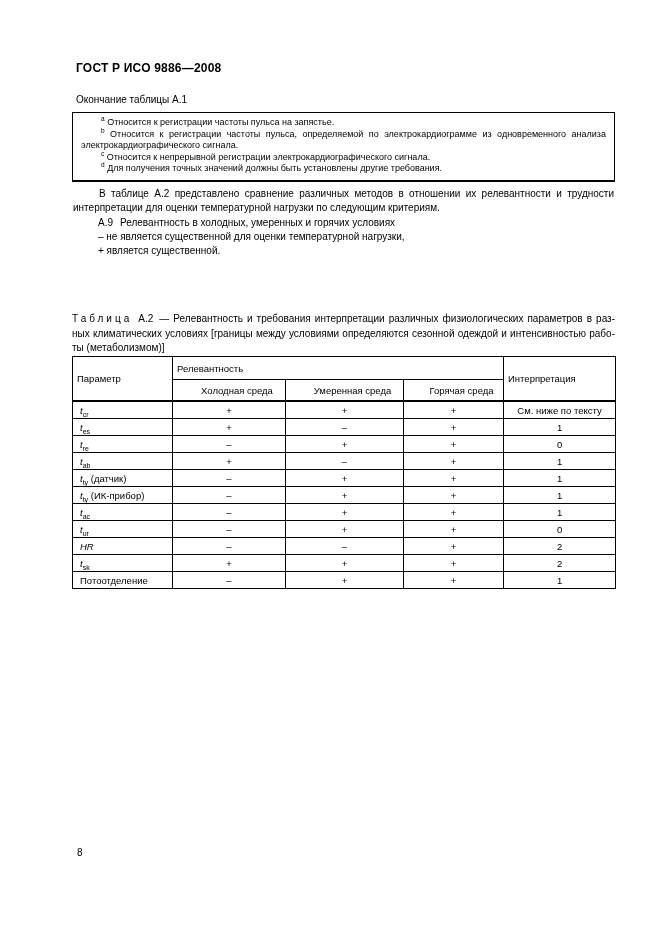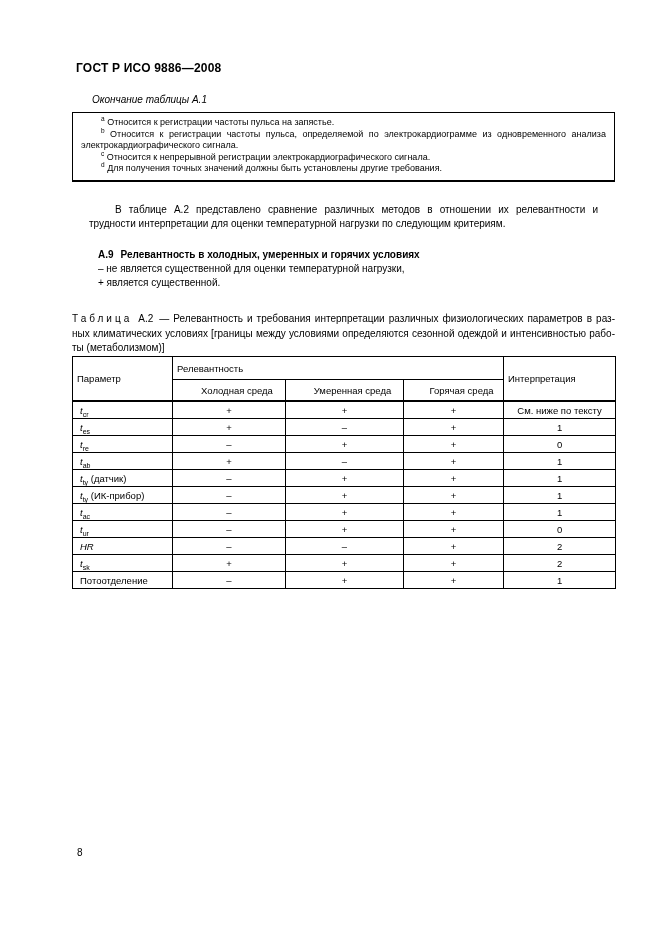--- a/index.html
+++ b/index.html
@@ -2,31 +2,31 @@
 <html><head>
 <meta charset="utf-8">
 <style>
   html,body{margin:0;padding:0;}
   body{
     width:661px;height:936px;position:relative;background:#ffffff;color:#000;
     font-family:"Liberation Sans",sans-serif;overflow:hidden;
   }
   .abs{position:absolute;}
   #doc-header{left:76px;top:61px;font-size:12px;font-weight:bold;letter-spacing:.2px;}
-  #cont-caption{left:92px;top:94px;font-size:10px;font-style:italic;}
+  #cont-caption{left:76px;top:94px;font-size:10px;}
   #footnote-box{
     left:72px;top:112px;width:543px;box-sizing:border-box;
     border:1px solid #000;border-bottom-width:2px;
     padding:4px 8px 5px 8px;
   }
   .footnote{margin:0;font-size:9px;line-height:11.6px;text-align:justify;text-indent:20px;}
   .footnote sup{font-size:6.5px;line-height:0;}
   #body-block{left:72px;top:186px;width:543px;font-size:10px;line-height:14px;}
-  .para{margin:17px;text-align:justify;text-indent:26px;}
-  .sect-heading{font-weight:bold;padding-left:26px;}
+  .para{margin:1px;text-align:justify;text-indent:26px;}
+  .sect-heading{font-weight:normal;padding-left:26px;}
   .sect-heading .h-num{margin-right:7px;}
   .list-item{padding-left:26px;}
   #tbl-caption{left:72px;top:312px;width:543px;font-size:10px;line-height:14.6px;text-align:justify;}
   .cap-label{letter-spacing:3px;}
   .cap-num{margin:0 2px 0 6px;}
   #table-a2{
     left:72px;top:356px;width:543px;border-collapse:collapse;table-layout:fixed;
   }
   #table-a2 th,#table-a2 td{
     border:1px solid #000;padding:0 4px;font-weight:normal;

